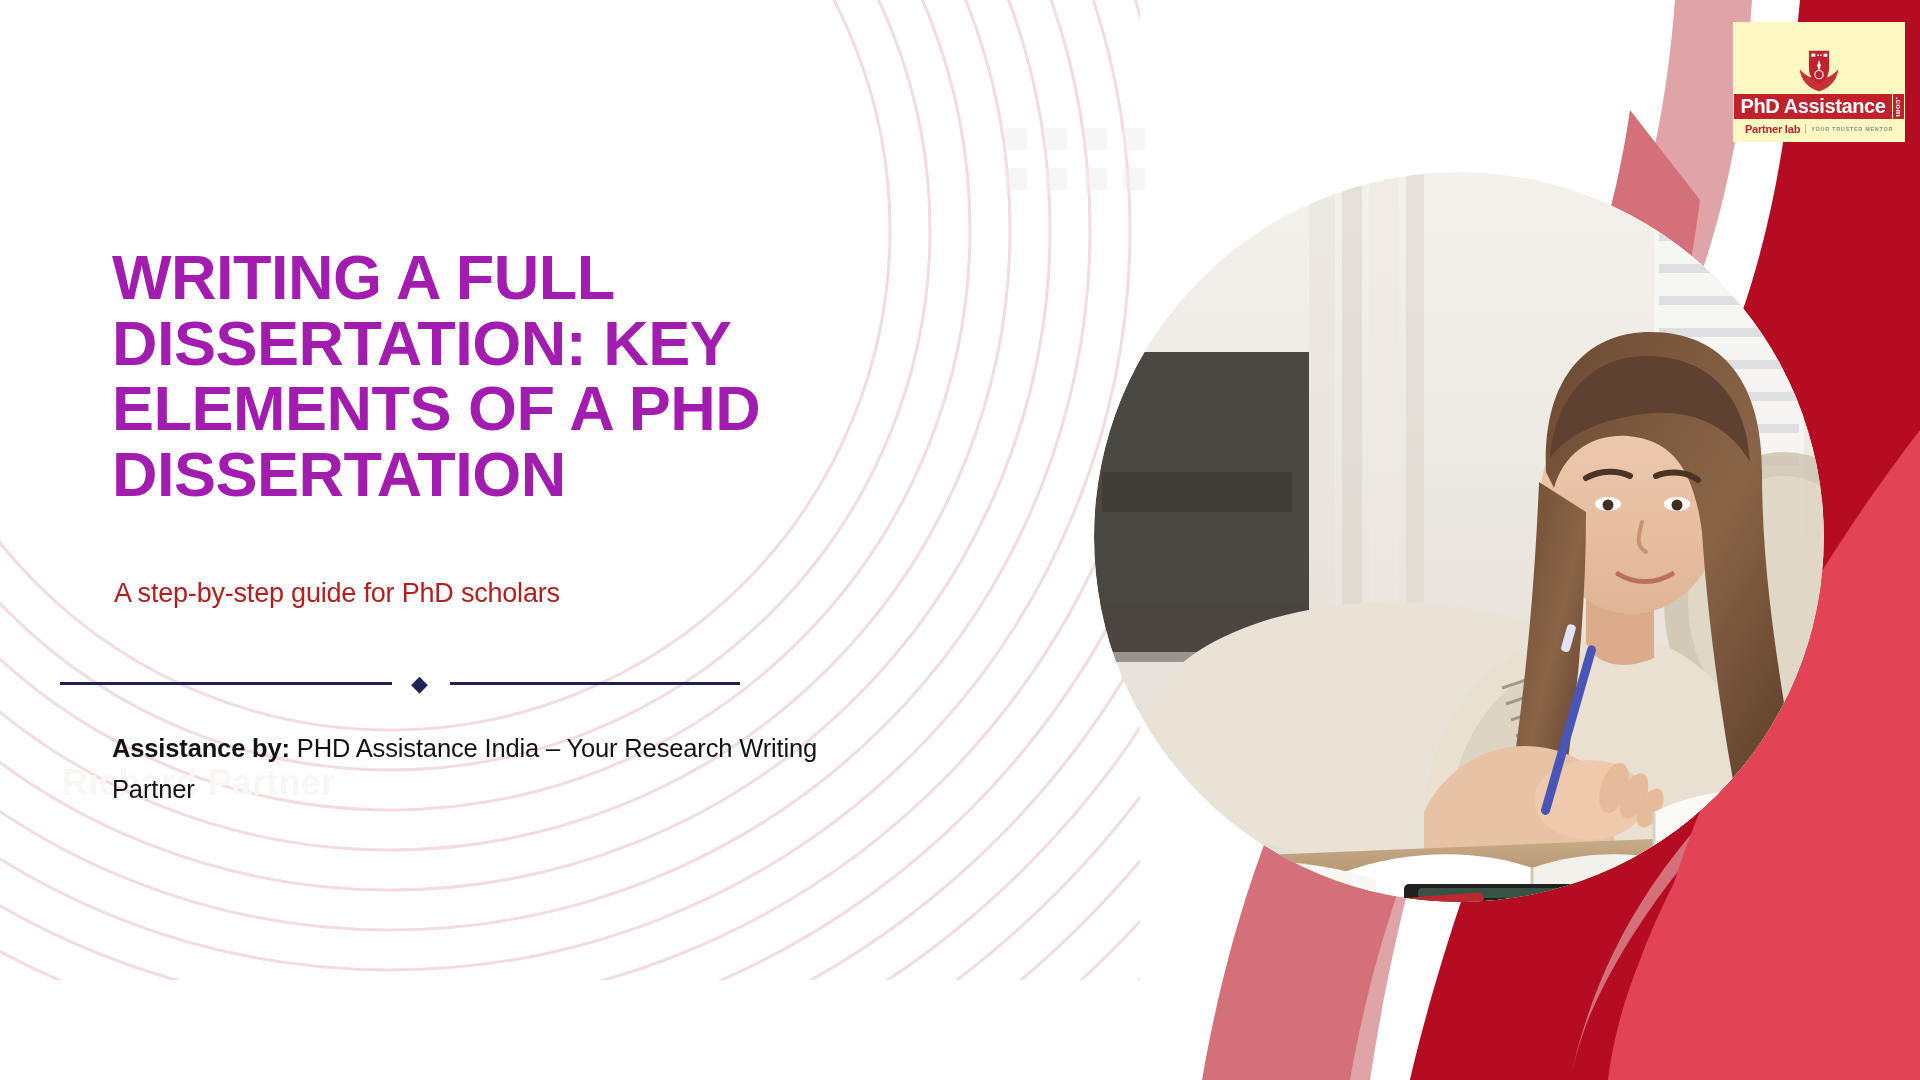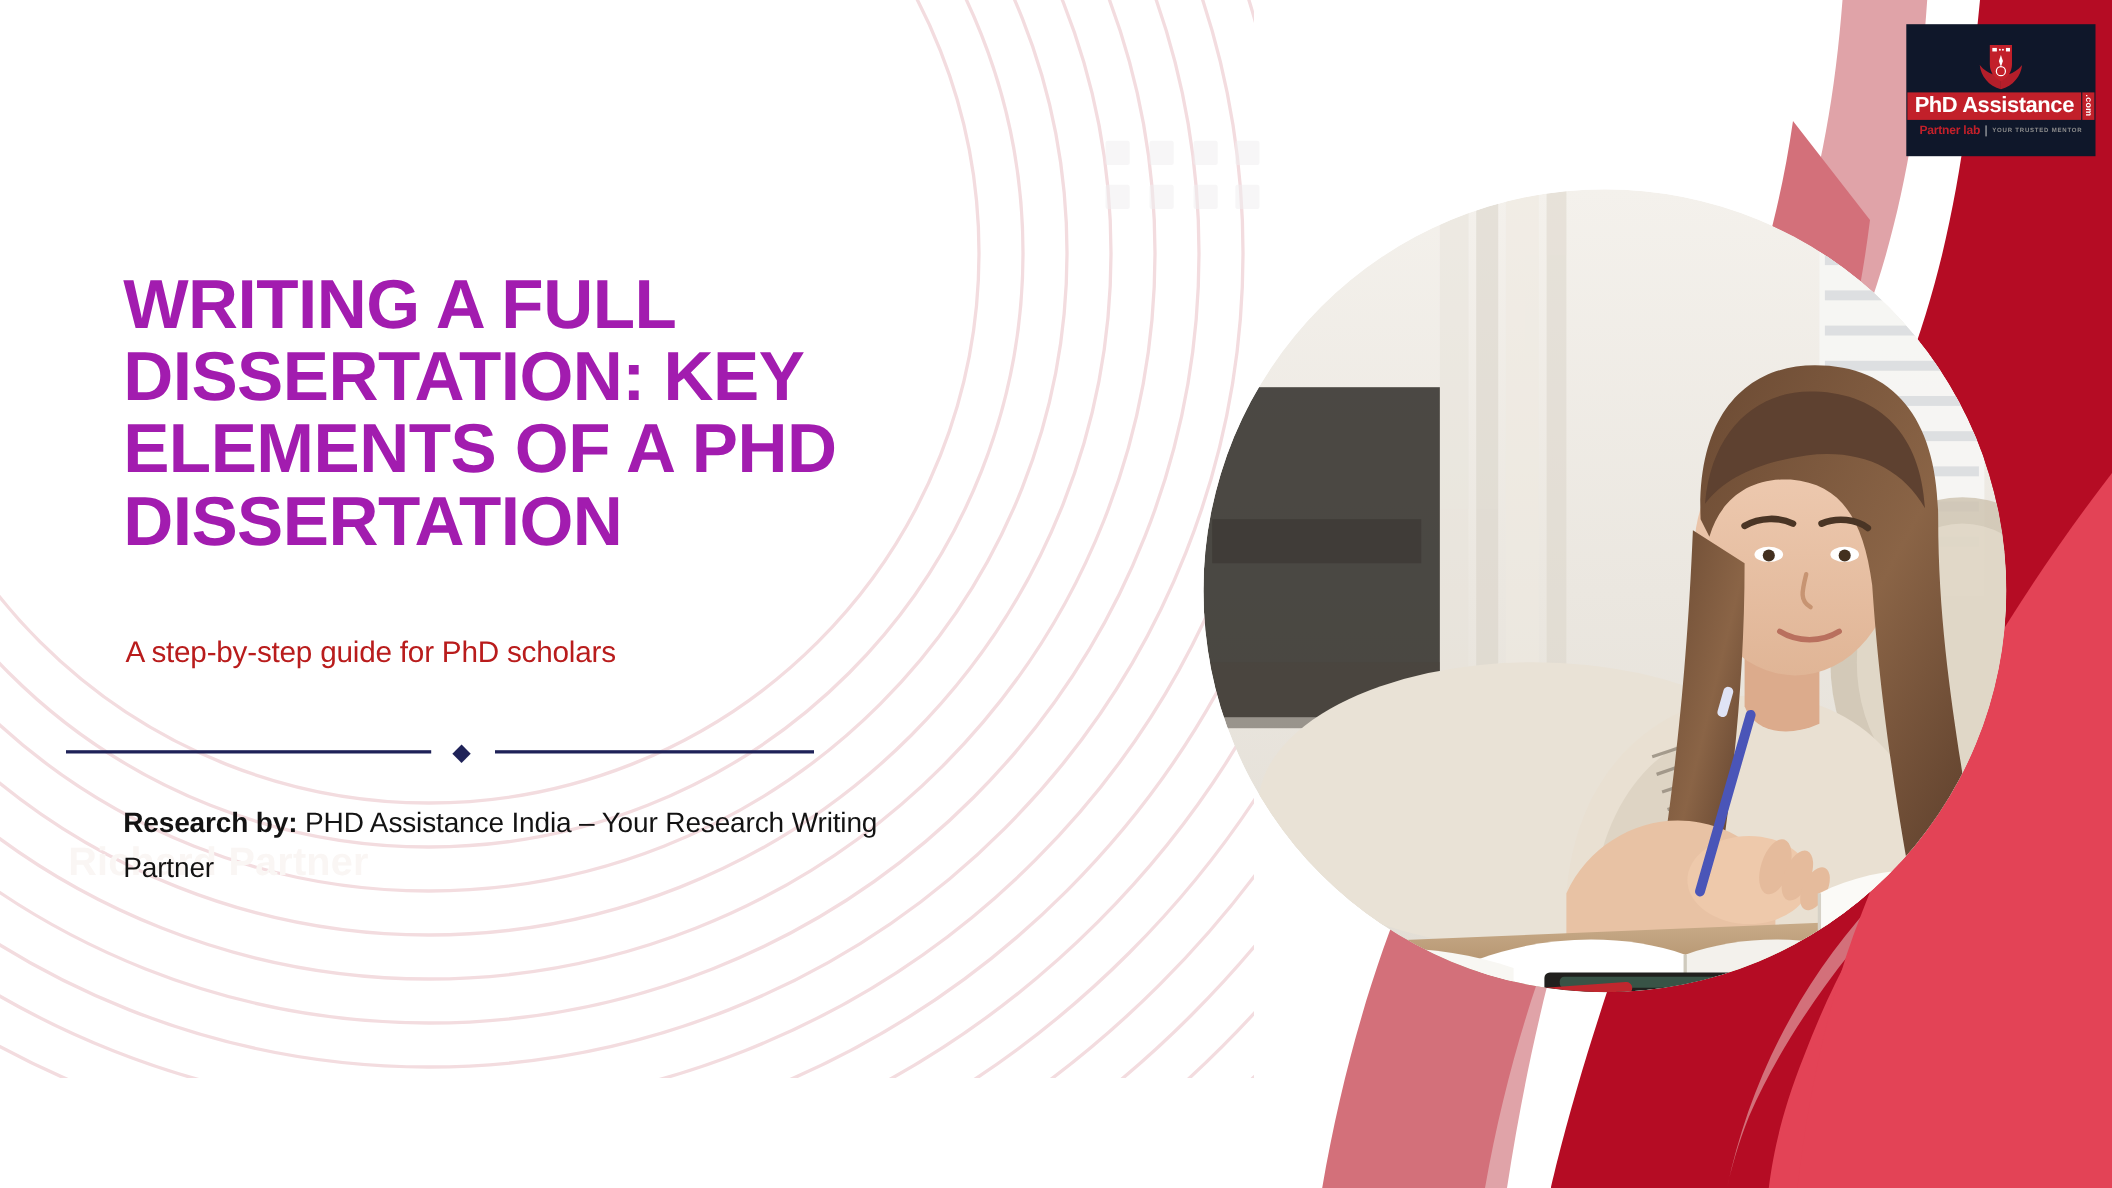--- a/index.html
+++ b/index.html
@@ -41,23 +41,23 @@
     border-radius:50%;
     overflow:hidden;
     box-shadow:0 0 0 0 rgba(0,0,0,0);
   }
   .photo-circle svg { display:block; width:730px; height:730px; }
 
   
   .logo-box {
     position:absolute; left:1733px; top:22px;
     width:172px; height:120px;
-    background:#0f172a;
+    background:#fef9c3;
     display:flex; flex-direction:column;
-    align-items:center; justify-content:center;
+    align-items:center; justify-content:flex-end;
     padding:6px 8px 7px;
   }
   .crest { width:46px; height:44px; position:relative; margin-bottom:1px; }
   .logo-name {
     background:#c2202a; color:#ffffff;
     font-weight:bold; font-size:20px; letter-spacing:-.4px;
     padding:2px 7px 3px; line-height:1;
     white-space:nowrap;
     display:inline-block;
   }
@@ -339,17 +339,17 @@
 
     <div class="divider">
       <span class="bar left"></span>
       <span class="diamond">◆</span>
       <span class="bar right"></span>
     </div>
 
     <div class="ghost">Richard Partner</div>
 
     <div class="presenter">
-      <b>Research by:</b><span> PHD Assistance India – Your Research Writing Partner</span>
+      <b>Assistance by:</b><span> PHD Assistance India – Your Research Writing Partner</span>
     </div>
 
   </div>
 </div>
 
 </body></html>

